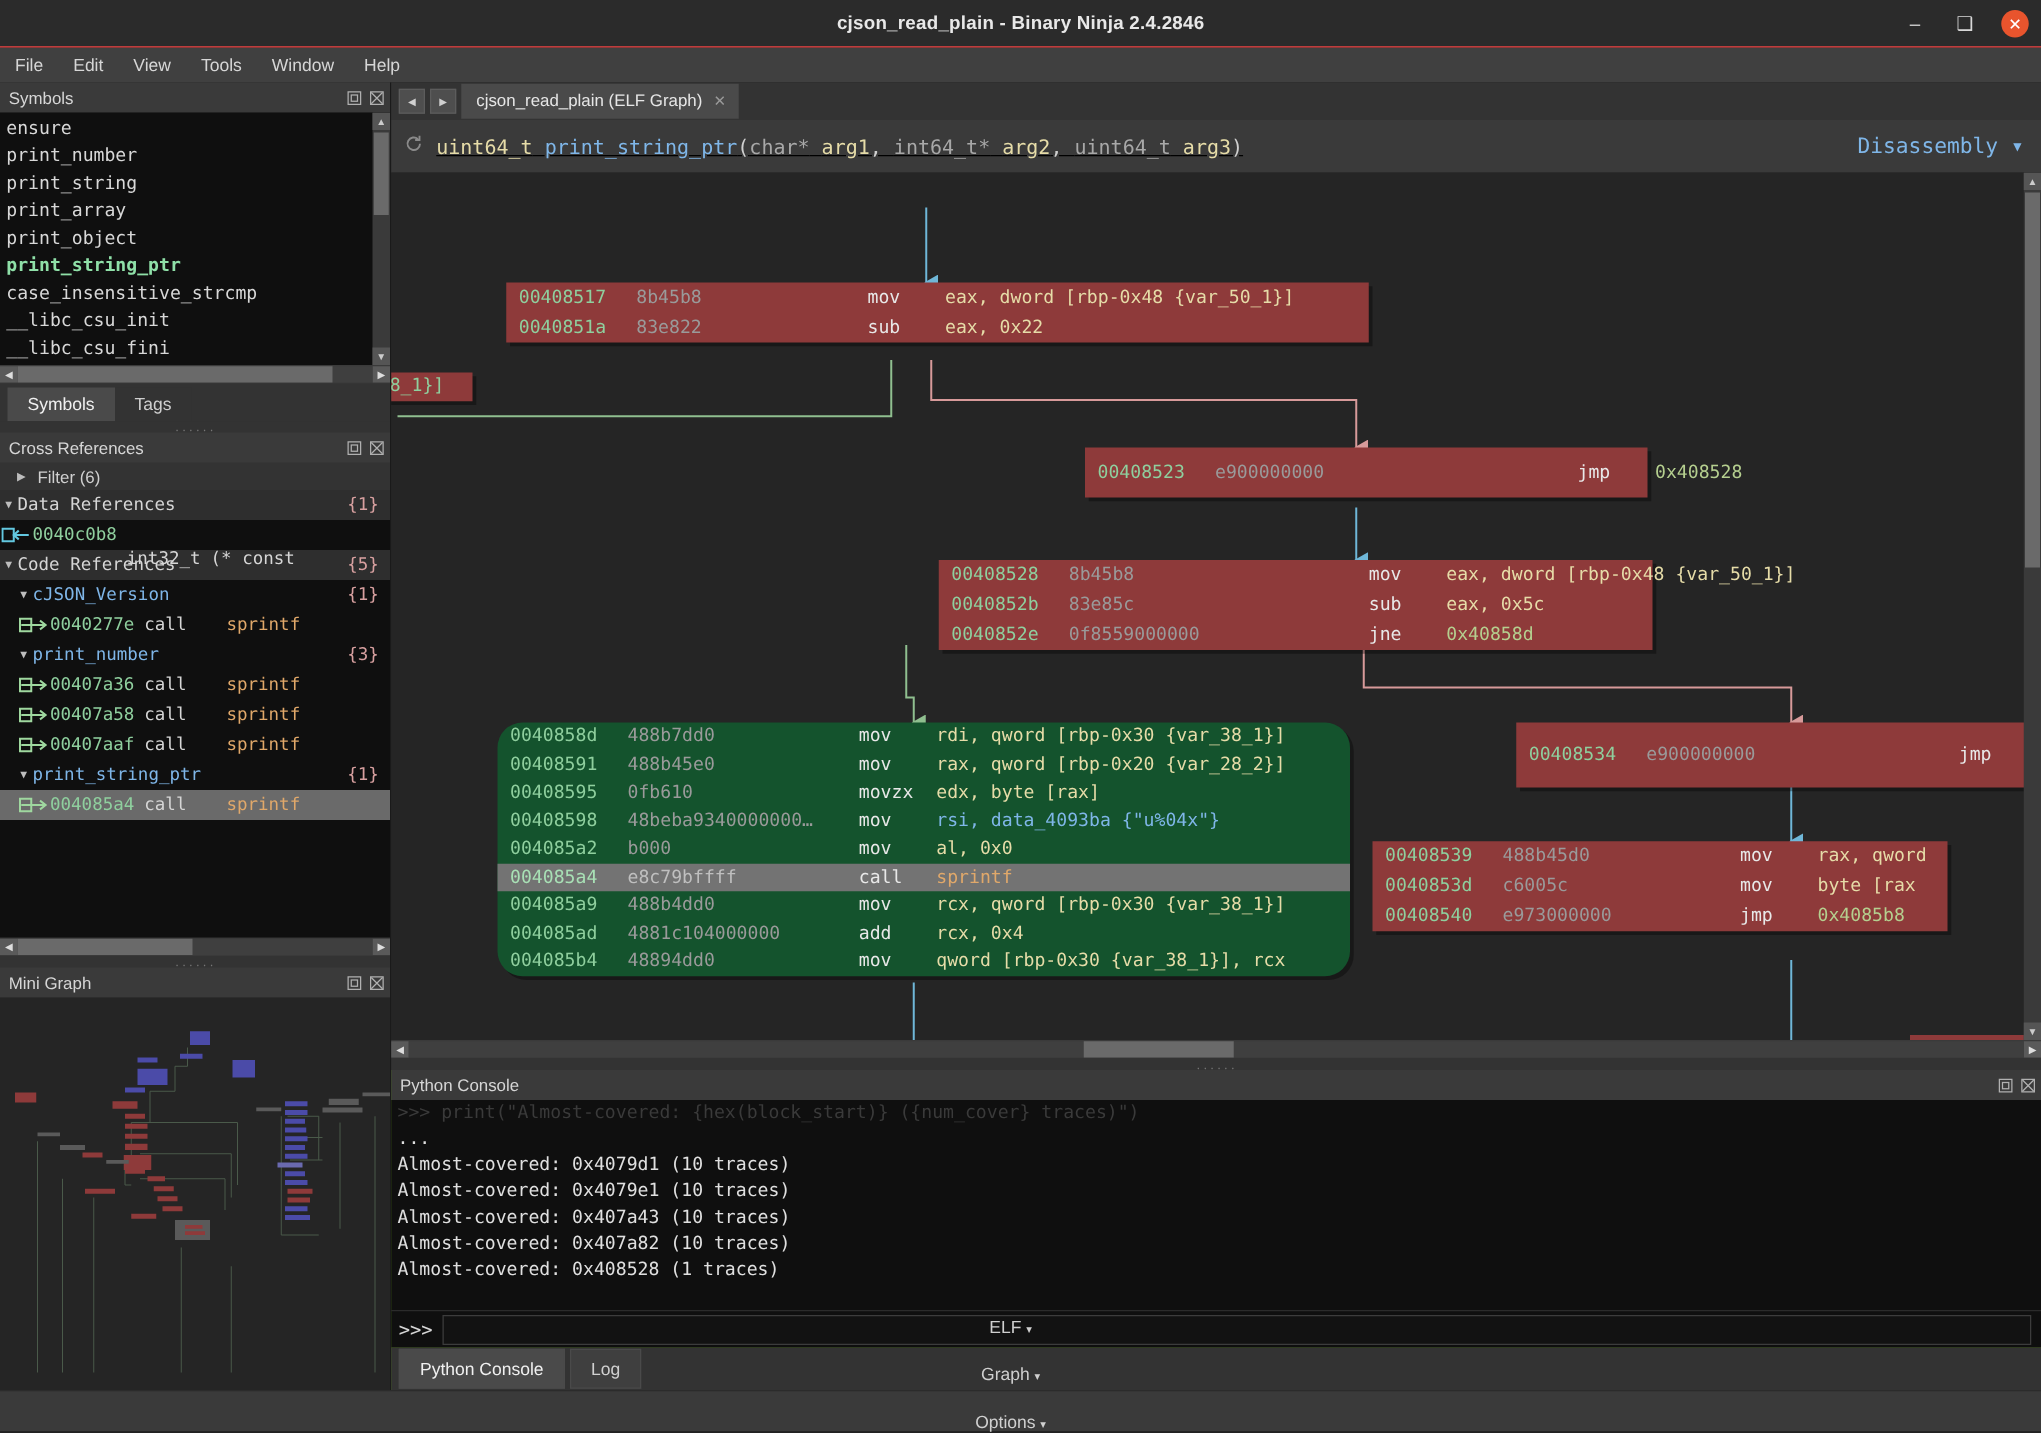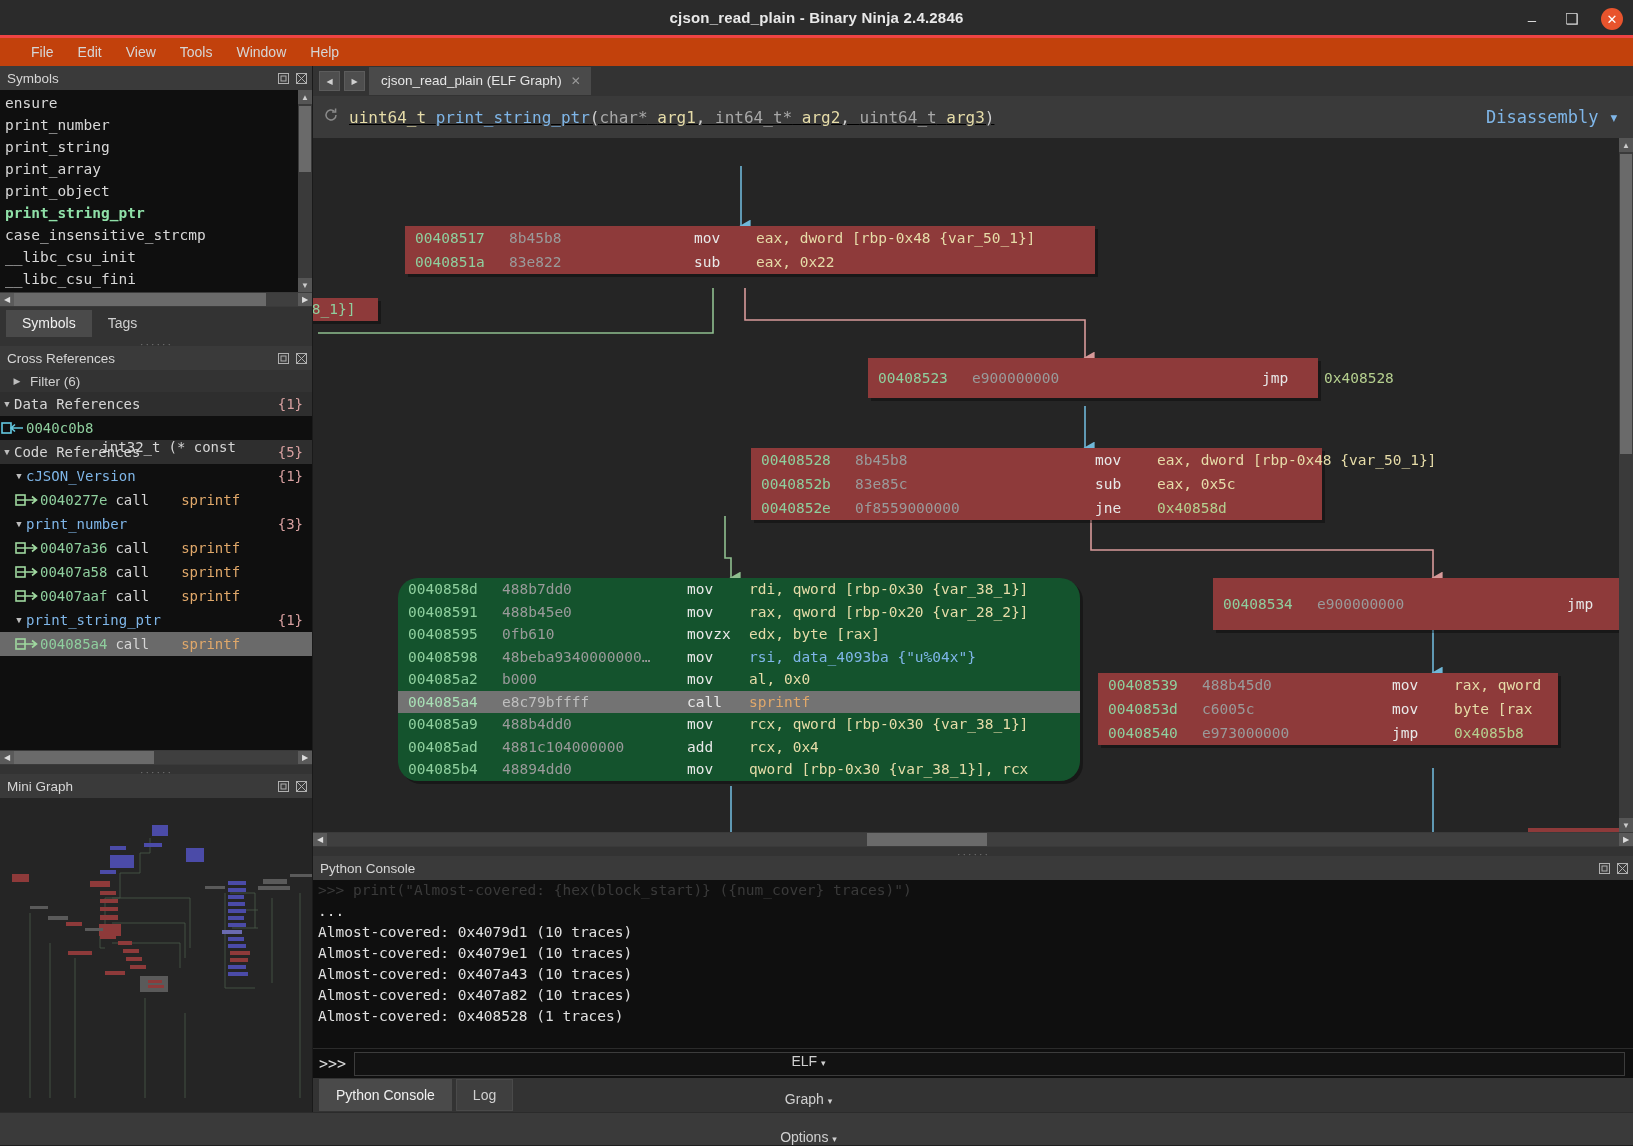--- a/index.html
+++ b/index.html
@@ -8,30 +8,30 @@
     background: #1e1e1e;
     font-family: "Liberation Sans", sans-serif;
     overflow: hidden;
   }
   .mono { font-family: "DejaVu Sans Mono", monospace; }
 
   
   #titlebar {
     height: 38px; background: #2b2b2b;
     display: flex; align-items: center; justify-content: center;
-    position: relative; border-bottom: 3px solid #ef4444;
+    position: relative; border-bottom: 1px solid #ef4444;
   }
   #title-text { color: #e8e8e8; font-size: 15px; font-weight: bold; letter-spacing: .2px; }
   #win-buttons { position: absolute; right: 10px; top: 0; height: 38px; display: flex; align-items: center; gap: 18px; }
   .win-btn { width: 22px; height: 22px; display: flex; align-items: center; justify-content: center;
              color: #d8d8d8; font-size: 15px; cursor: pointer; }
   .win-btn.close { background: #e8542d; border-radius: 11px; color: #fff; font-size: 13px; }
 
   
-  #menubar { height: 28px; background: #c2410c; display: flex; align-items: center; padding-left: 20px; gap: 2px; }
+  #menubar { height: 28px; background: #404040; display: flex; align-items: center; padding-left: 1px; gap: 2px; }
   .menu-item { color: #d6d6d6; font-size: 14px; padding: 4px 11px; cursor: pointer; }
 
   
   #body-wrap { display: flex; height: 1146px; }
   #left-col { width: 313px; background: #333333; display: flex; flex-direction: column;
               border-right: 1px solid #1a1a1a; }
   #right-col { flex: 1; display: flex; flex-direction: column; background: #2b2b2b; }
 
   
   .panel-head {

